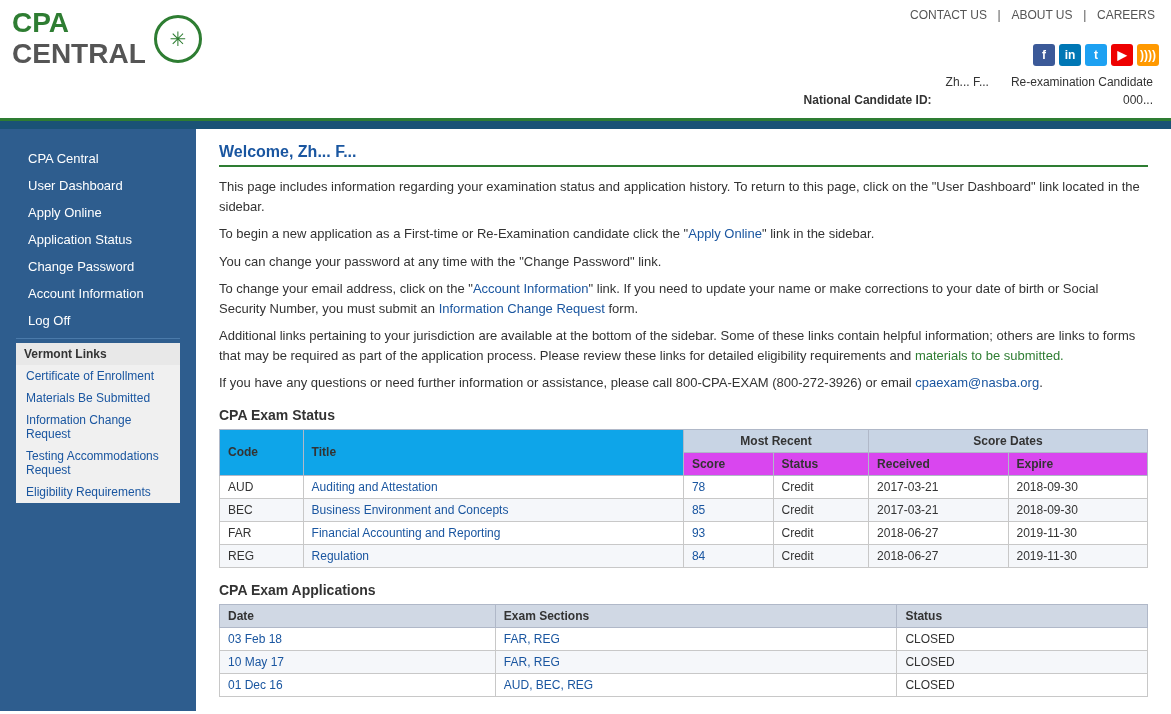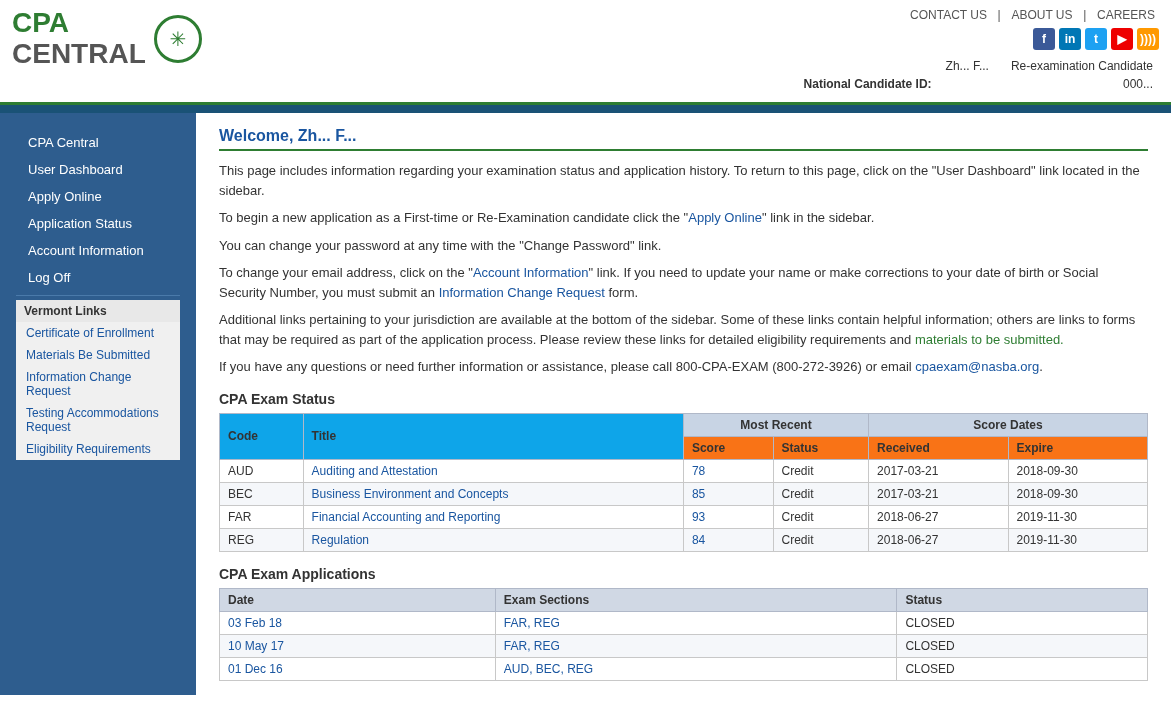--- a/index.html
+++ b/index.html
@@ -17,21 +17,21 @@
     #logo-area { display: flex; align-items: center; gap: 8px; }
     #logo-text { font-size: 28px; font-weight: bold; color: #555; line-height: 1.1; }
     #logo-text span { color: #2e7d32; }
     #logo-icon {
       width: 48px; height: 48px; border-radius: 50%;
       border: 3px solid #2e7d32;
       display: flex; align-items: center; justify-content: center;
       color: #2e7d32; font-size: 20px;
     }
     #top-right { text-align: right; }
-    #top-nav-links { color: #555; font-size: 12px; margin-bottom: 6px; }
+    #top-nav-links { color: #555; font-size: 12px; margin-bottom: 22px; }
     #top-nav-links a { color: #555; text-decoration: none; margin: 0 4px; }
     #social-icons { display: flex; gap: 4px; justify-content: flex-end; margin-bottom: 6px; }
     .social-icon {
       width: 22px; height: 22px; border-radius: 3px;
       display: flex; align-items: center; justify-content: center;
       font-size: 12px; font-weight: bold; color: #fff;
     }
     .fb { background: #3b5998; }
     .li { background: #0077b5; }
     .tw { background: #1da1f2; }
@@ -130,21 +130,21 @@
     }
     .exam-table td {
       border: 1px solid #c8c8c8;
       padding: 4px 8px;
     }
     .exam-table tr:nth-child(even) { background: #f5f7fa; }
     .exam-table .code-col { color: #333; font-weight: normal; }
     .exam-table .title-col { color: #1a56a0; }
     .exam-table .score-col { color: #1a56a0; }
     .exam-table .span-header { text-align: center; background: #c8d4e4; }
-    .exam-table tr.header-row th { background: #f97316; }
+    .exam-table tr.header-row th { background: #d946ef; }
 
     .apps-table {
       width: 100%;
       border-collapse: collapse;
       font-size: 12px;
     }
     .apps-table th {
       background: #d0d8e4;
       border: 1px solid #b0b8c8;
       padding: 4px 8px;
@@ -205,20 +205,21 @@
 
 <div id="blue-bar"></div>
 
 <div id="layout">
 
   <nav id="sidebar">
     <a class="sidebar-item">CPA Central</a>
     <a class="sidebar-item">User Dashboard</a>
     <a class="sidebar-item">Apply Online</a>
     <a class="sidebar-item">Application Status</a>
+    <a class="sidebar-item">Change Password</a>
     <a class="sidebar-item">Account Information</a>
     <a class="sidebar-item">Log Off</a>
     <div class="sidebar-divider"></div>
     <div class="sidebar-section-header">Vermont Links</div>
     <a class="sidebar-link">Certificate of Enrollment</a>
     <a class="sidebar-link">Materials Be Submitted</a>
     <a class="sidebar-link">Information Change Request</a>
     <a class="sidebar-link">Testing Accommodations Request</a>
     <a class="sidebar-link">Eligibility Requirements</a>
   </nav>

